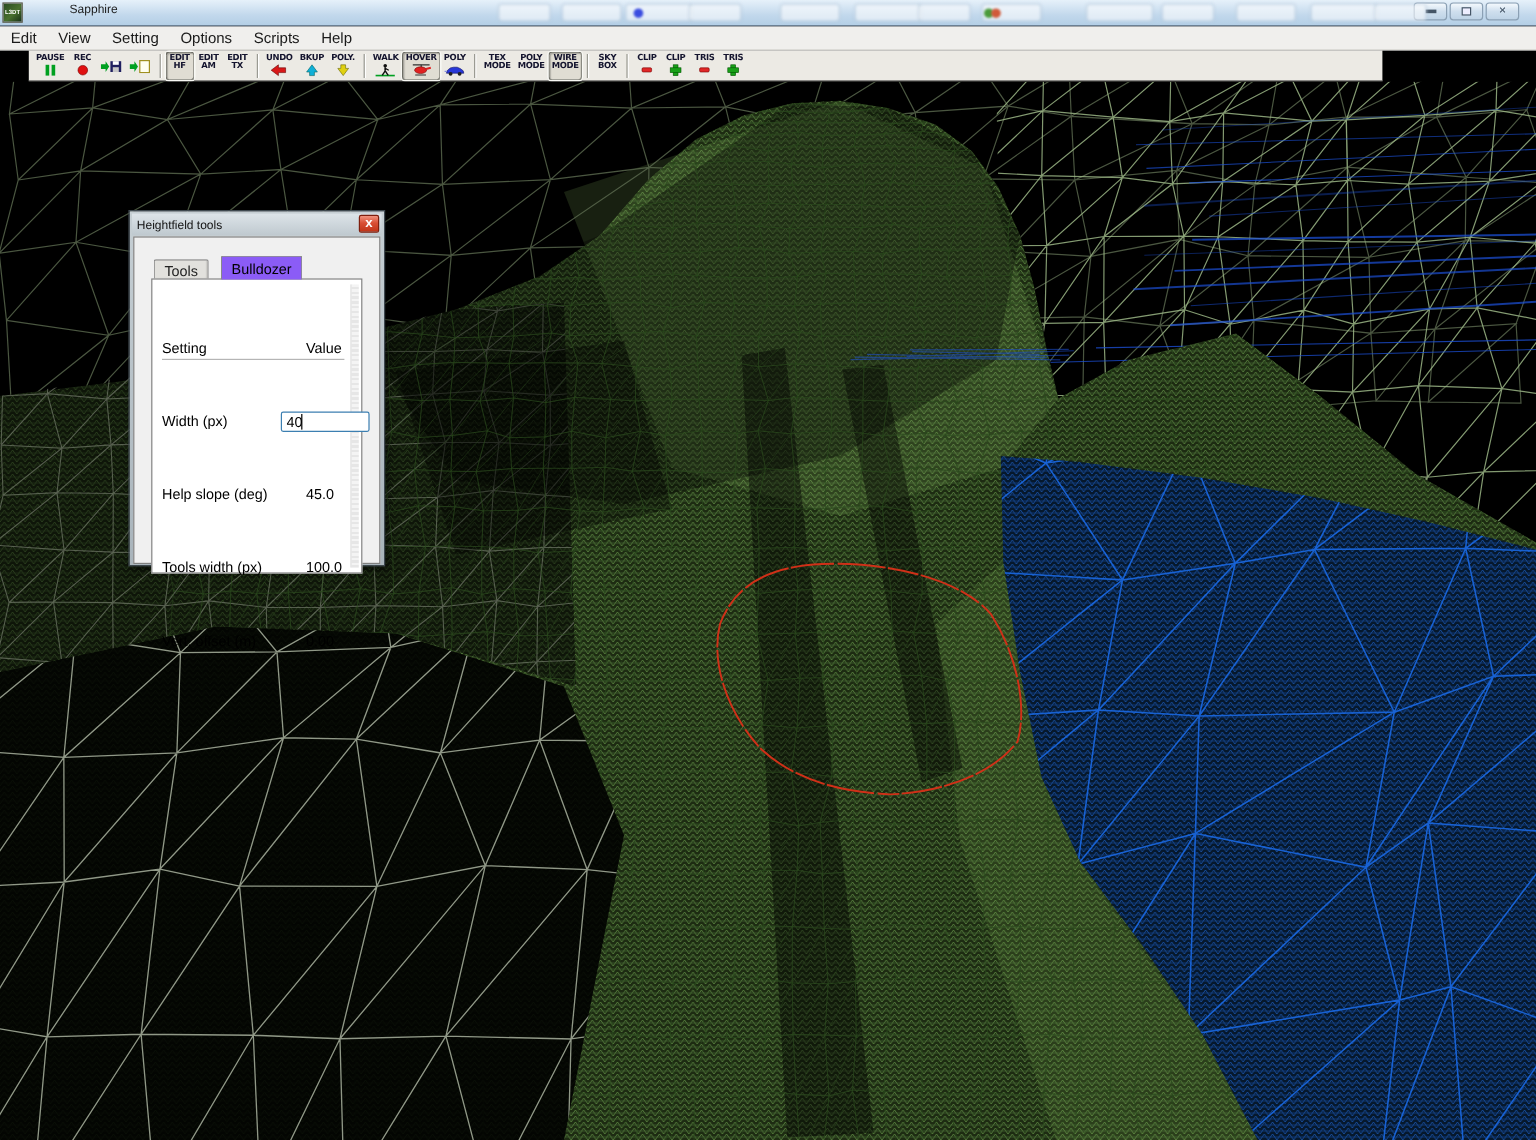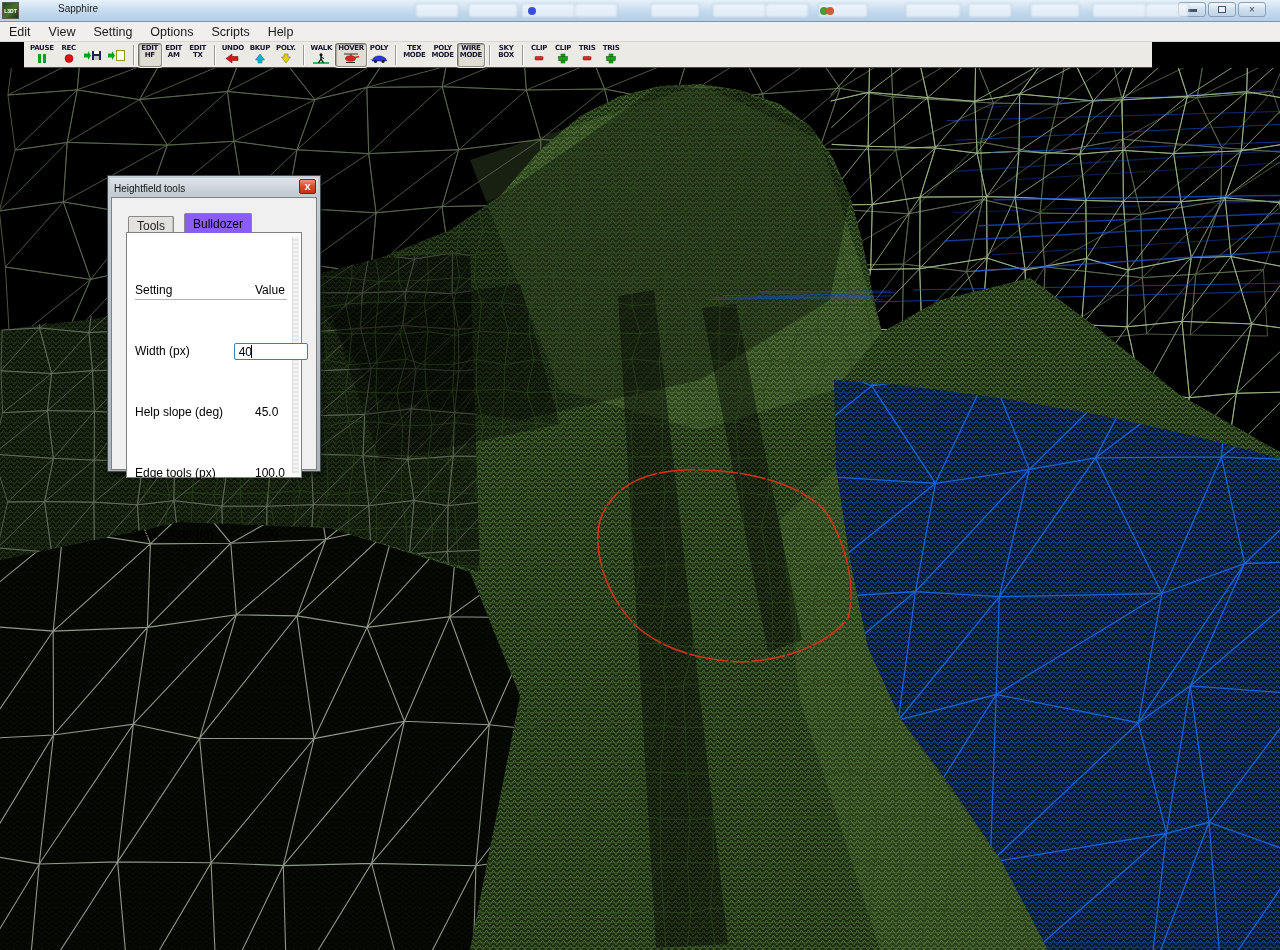--- a/index.html
+++ b/index.html
@@ -397,21 +397,21 @@
           <span id="width-input-wrap">
             <input id="width-input" value="40" style="">
             <span id="width-caret"></span>
           </span>
         </div>
         <div class="hrow">
           <span class="hcol1">Help slope (deg)</span>
           <span>45.0</span>
         </div>
         <div class="hrow">
-          <span class="hcol1">Edge tools (px)</span>
+          <span class="hcol1">Tools width (px)</span>
           <span>100.0</span>
         </div>
         <div class="hrow">
           <span class="hcol1">Vert. offset (m)</span>
           <span>0.00</span>
         </div>
       </div>
     </div>
   </div>
 </div>

